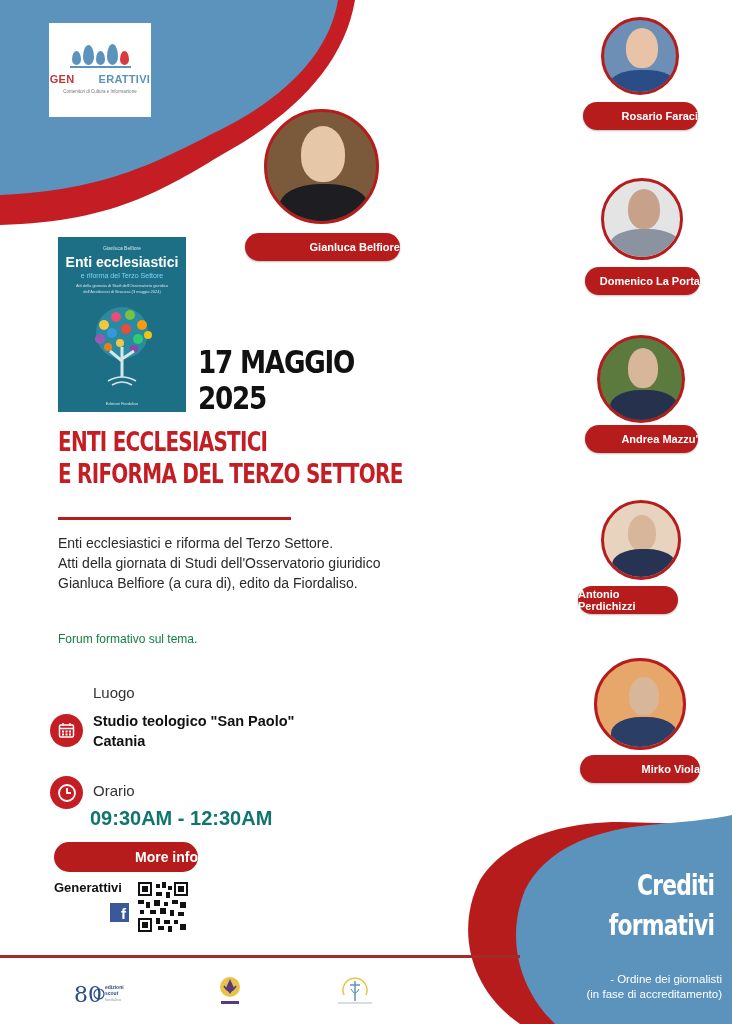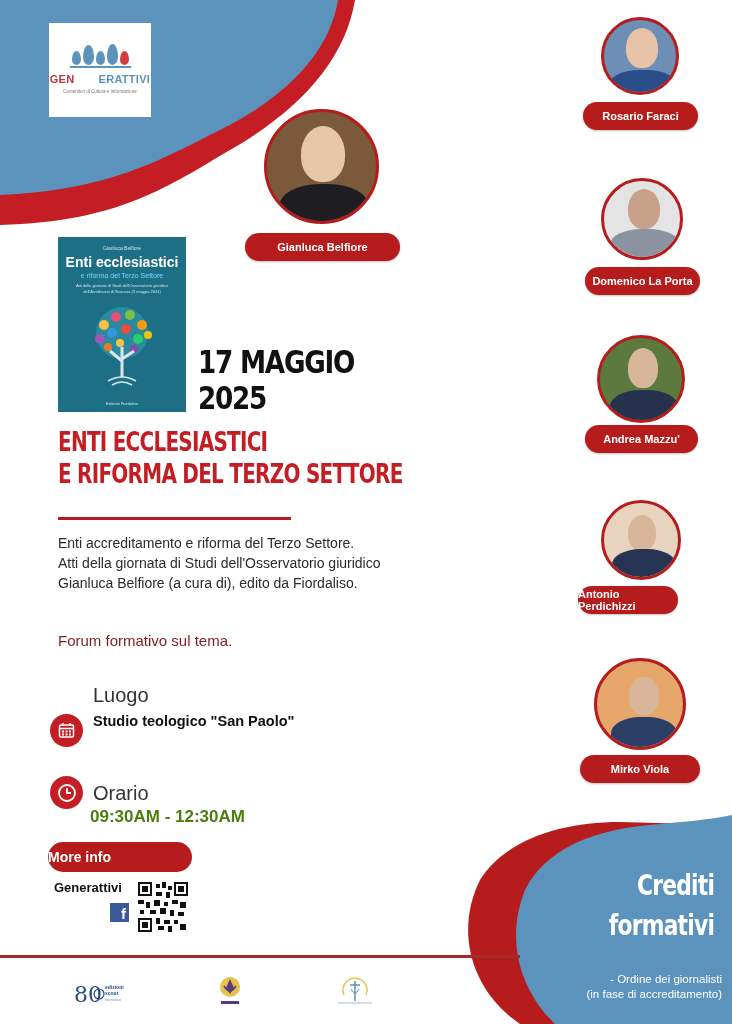--- a/index.html
+++ b/index.html
@@ -22,21 +22,21 @@
 
   .portrait {
     position: absolute; border-radius: 50%; border: 3px solid #b71c1c;
     overflow: hidden; z-index: 2; background: #c9b59a;
   }
   .portrait .head { position: absolute; border-radius: 50% 50% 45% 45%; }
   .portrait .body { position: absolute; border-radius: 45% 45% 0 0; }
 
   .name-pill {
     position: absolute; height: 28px; border-radius: 14px; background: #b71c1c;
-    color: #fff; font-weight: 700; font-size: 11px; display: flex; align-items: center; justify-content: center;
+    color: #fff; font-weight: 700; font-size: 11px; display: flex; align-items: center; justify-content: flex-end;
     z-index: 2; box-shadow: 0 1px 2px rgba(0,0,0,0.25);
   }
 
   .book {
     position: absolute; left: 58px; top: 237px; width: 128px; height: 175px;
     background: #1d6f86; z-index: 2; overflow: hidden;
   }
   .book .author { position: absolute; top: 8px; width: 100%; text-align: center; font-size: 5px; color: #cfe3ea; }
   .book .b-title { position: absolute; top: 17px; width: 100%; text-align: center; font-size: 14px; font-weight: 700; color: #ffffff; }
   .book .b-sub { position: absolute; top: 35px; width: 100%; text-align: center; font-size: 7px; color: #7fd3ff; }
@@ -50,35 +50,35 @@
   }
   .headline {
     position: absolute; left: 58px; top: 426px; font-family: "DejaVu Sans", sans-serif;
     font-weight: 700; font-size: 27px; line-height: 32px; color: #c41e24; letter-spacing: -1px;
     transform: scaleX(0.74); transform-origin: left top; z-index: 2; white-space: nowrap;
   }
   .rule { position: absolute; left: 58px; top: 517px; width: 233px; height: 3px; background: #b71c1c; z-index: 2; }
 
   .desc { position: absolute; left: 58px; top: 533px; font-size: 14px; line-height: 20px; color: #2a2a2a; z-index: 2; }
   .desc p { white-space: nowrap; }
-  .forum { position: absolute; left: 58px; top: 632px; font-size: 15px; color: #7f1d1d; z-index: 2; }
-
-  .label-light { position: absolute; font-size: 20px; color: #333; z-index: 2; }
+  .forum { position: absolute; left: 58px; top: 632px; font-size: 12px; color: #15803d; z-index: 2; }
+
+  .label-light { position: absolute; font-size: 15px; color: #333; z-index: 2; }
   .venue { position: absolute; left: 93px; top: 711px; font-size: 14.5px; font-weight: 700; line-height: 20px; color: #111; z-index: 2; white-space: nowrap; }
-  .time { position: absolute; left: 90px; top: 807px; font-size: 17px; font-weight: 700; color: #4d7c0f; z-index: 2; }
+  .time { position: absolute; left: 90px; top: 807px; font-size: 20px; font-weight: 700; color: #0f766e; z-index: 2; }
 
   .icon-circle {
     position: absolute; width: 33px; height: 33px; border-radius: 50%; background: #c41e24;
     display: flex; align-items: center; justify-content: center; z-index: 2;
   }
 
   .more-btn {
-    position: absolute; left: 48px; top: 842px; width: 144px; height: 30px; border-radius: 15px;
+    position: absolute; left: 54px; top: 842px; width: 144px; height: 30px; border-radius: 15px;
     background: #b71c1c; color: #fff; font-weight: 700; font-size: 14px;
-    display: flex; align-items: center; justify-content: flex-start; z-index: 2;
+    display: flex; align-items: center; justify-content: flex-end; z-index: 2;
   }
   .gen-label { position: absolute; left: 54px; top: 880px; font-size: 13px; font-weight: 700; color: #111; z-index: 2; }
   .fb { position: absolute; left: 110px; top: 903px; width: 19px; height: 19px; background: #3b5998; color: #fff;
         font-weight: 700; font-size: 15px; display: flex; align-items: flex-end; justify-content: flex-end; padding-right: 3px; z-index: 2; }
   .qr { position: absolute; left: 138px; top: 882px; width: 50px; height: 50px; z-index: 2; }
 
   .bottom-rule { position: absolute; left: 0; top: 955px; width: 520px; height: 3px; background: #a52a2a; z-index: 1; }
 
   .sponsor { position: absolute; z-index: 2; }
 
@@ -198,21 +198,21 @@
   <div>2025</div>
 </div>
 
 <div class="headline">
   <div>ENTI ECCLESIASTICI</div>
   <div>E RIFORMA DEL TERZO SETTORE</div>
 </div>
 <div class="rule"></div>
 
 <div class="desc">
-  <p>Enti accreditamento e riforma del Terzo Settore.</p>
+  <p>Enti ecclesiastici e riforma del Terzo Settore.</p>
   <p>Atti della giornata di Studi dell'Osservatorio giuridico</p>
   <p>Gianluca Belfiore (a cura di), edito da Fiordaliso.</p>
 </div>
 <div class="forum">Forum formativo sul tema.</div>
 
 <div class="label-light" style="left:93px;top:684px;">Luogo</div>
 <div class="icon-circle" style="left:50px;top:714px;">
   <svg width="17" height="17" viewBox="0 0 17 17">
     <rect x="1.5" y="3" width="14" height="12" rx="1.5" fill="none" stroke="#fff" stroke-width="1.5"></rect>
     <line x1="1.5" y1="6.5" x2="15.5" y2="6.5" stroke="#fff" stroke-width="1.5"></line>
@@ -221,20 +221,21 @@
     <rect x="4" y="8.5" width="2" height="2" fill="#fff"></rect>
       <rect x="7.5" y="8.5" width="2" height="2" fill="#fff"></rect>
       <rect x="11" y="8.5" width="2" height="2" fill="#fff"></rect>
     <rect x="4" y="11.5" width="2" height="2" fill="#fff"></rect>
       <rect x="7.5" y="11.5" width="2" height="2" fill="#fff"></rect>
       <rect x="11" y="11.5" width="2" height="2" fill="#fff"></rect>
   </svg>
 </div>
 <div class="venue">
   <div>Studio teologico "San Paolo"</div>
+  <div>Catania</div>
 </div>
 
 <div class="icon-circle" style="left:50px;top:776px;">
   <svg width="20" height="20" viewBox="0 0 20 20">
     <circle cx="10" cy="10" r="8" fill="none" stroke="#fff" stroke-width="1.8"></circle>
     <path d="M10 5 L10 10 L14 10" stroke="#fff" stroke-width="1.8" fill="none"></path>
   </svg>
 </div>
 <div class="label-light" style="left:93px;top:782px;">Orario</div>
 <div class="time">09:30AM - 12:30AM</div>

